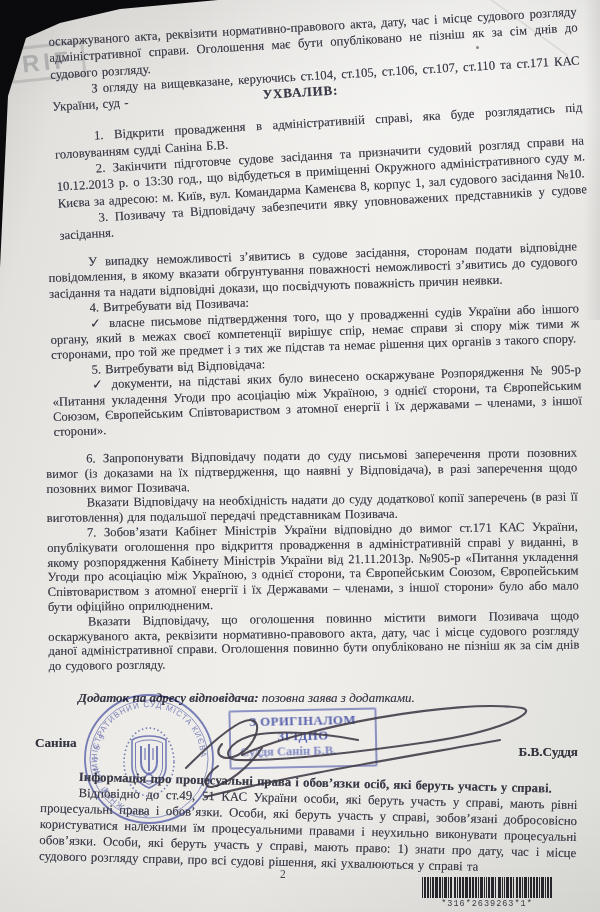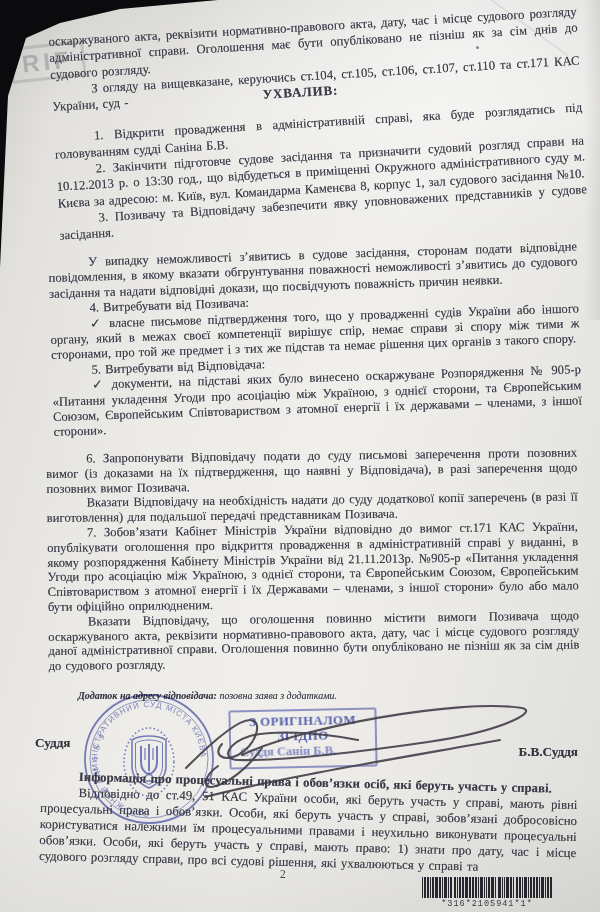--- a/index.html
+++ b/index.html
@@ -31,21 +31,21 @@
          transform:rotate(-3.3deg);transform-origin:0 0;}
   #warpA .item1{margin-top:15px;}
   .resolution{position:absolute;left:47%;top:65px;transform:translateX(-50%);
     font-weight:bold;letter-spacing:.8px;font-size:13px;text-indent:0;}
   #warpB{left:48px;top:256px;width:529px;font-size:12.6px;line-height:15.4px;
          transform:rotate(-1.8deg);transform-origin:0 0;}
   #warpC{left:46px;top:452px;width:531px;font-size:12.6px;line-height:14.8px;
          transform:rotate(-.7deg);transform-origin:0 0;}
 
   .attachment{position:absolute;left:48px;top:690px;width:520px;color:#3b3b47;
-    font-size:10px;text-shadow:0 0 .5px rgba(60,60,78,.5);}
+    font-size:13px;text-shadow:0 0 .5px rgba(60,60,78,.5);}
   .attachment .inner{margin-left:30px;font-style:italic;}
   .attachment .lbl{font-weight:bold;}
   .judge-row{position:absolute;left:35px;top:735px;width:547px;display:flex;
     justify-content:space-between;color:#35353f;font-weight:bold;font-size:13.2px;
     text-shadow:0 0 .5px rgba(60,60,78,.5);}
   .judge-row .name{margin-top:9px;margin-right:4px;}
 
   .seal{position:absolute;left:80px;top:690px;width:138px;height:138px;
     mix-blend-mode:multiply;opacity:.92;filter:blur(.35px);}
   .cert-stamp{position:absolute;left:229px;top:709px;width:144px;height:52px;
@@ -110,21 +110,21 @@
       <p class="indent">Вказати Відповідачу, що оголошення повинно містити вимоги Позивача щодо оскаржуваного акта, реквізити нормативно-правового акта, дату, час і місце судового розгляду даної адміністративної справи. Оголошення повинно бути опубліковано не пізніш як за сім днів до судового розгляду.</p>
     </div>
 
   <div class="attachment">
     <div class="inner">
       <span class="lbl">Додаток на адресу відповідача:</span><span> позовна заява з додатками.</span>
     </div>
   </div>
 
   <div class="judge-row">
-    <span>Суддя</span>
+    <span>Саніна</span>
     <span class="name">Б.В.Суддя</span>
   </div>
 
   <div class="seal">
     <svg width="138" height="138" viewBox="0 0 138 138">
       <defs>
         <path id="ringPath" d="M 69,121 A 52,52 0 1 1 69.01,121"></path>
         <path id="digitPath" d="M 30,100 A 42,42 0 0 1 27,44"></path>
       </defs>
       <circle class="blue" cx="69" cy="69" r="64" stroke-width="1.8"></circle>
@@ -252,17 +252,17 @@
         <i class="sp" style="width:1px"></i>
         <i style="width:3px"></i>
         <i class="sp" style="width:1px"></i>
         <i style="width:1px"></i>
         <i class="sp" style="width:1px"></i>
         <i style="width:2px"></i>
         <i class="sp" style="width:1px"></i>
         <i style="width:2px"></i>
         <i class="sp" style="width:1px"></i>
       </div>
-    <span class="code">*316*2105941*1*</span>
+    <span class="code">*316*2639263*1*</span>
   </div>
 
   <div class="black-corner"></div>
 </div>
 
 </body></html>

